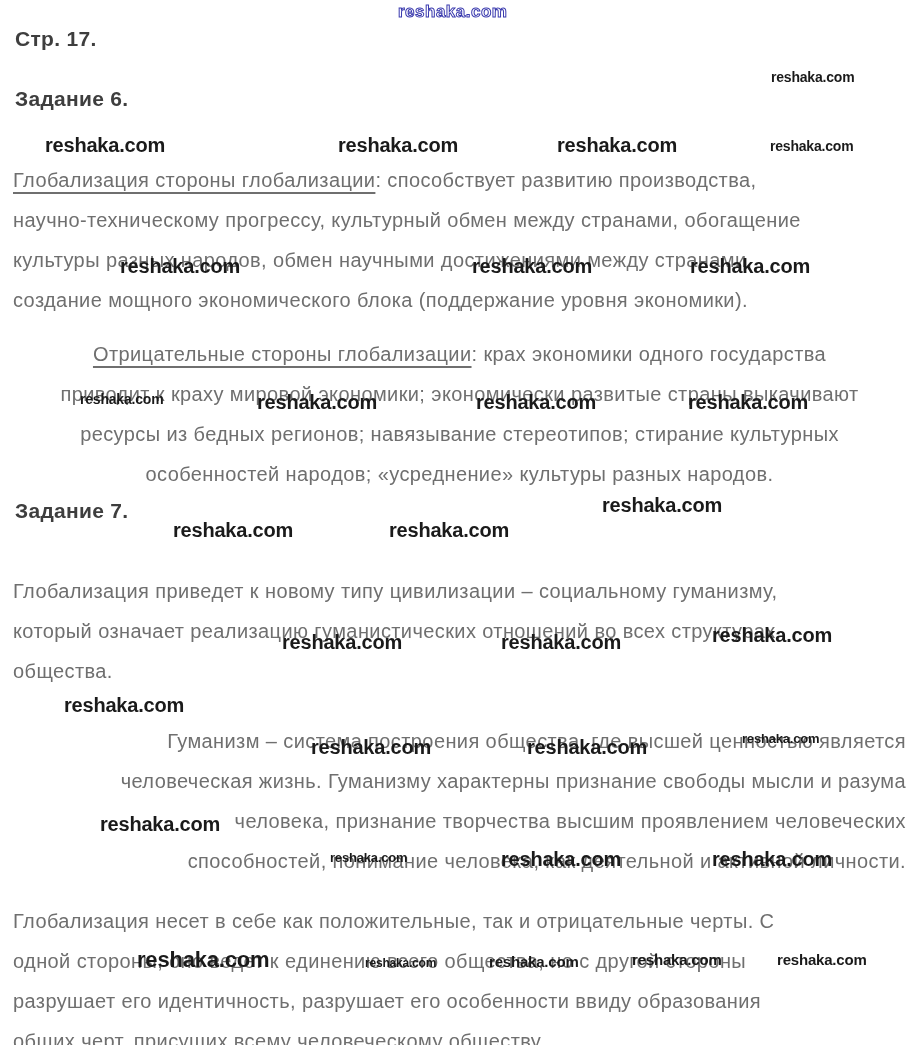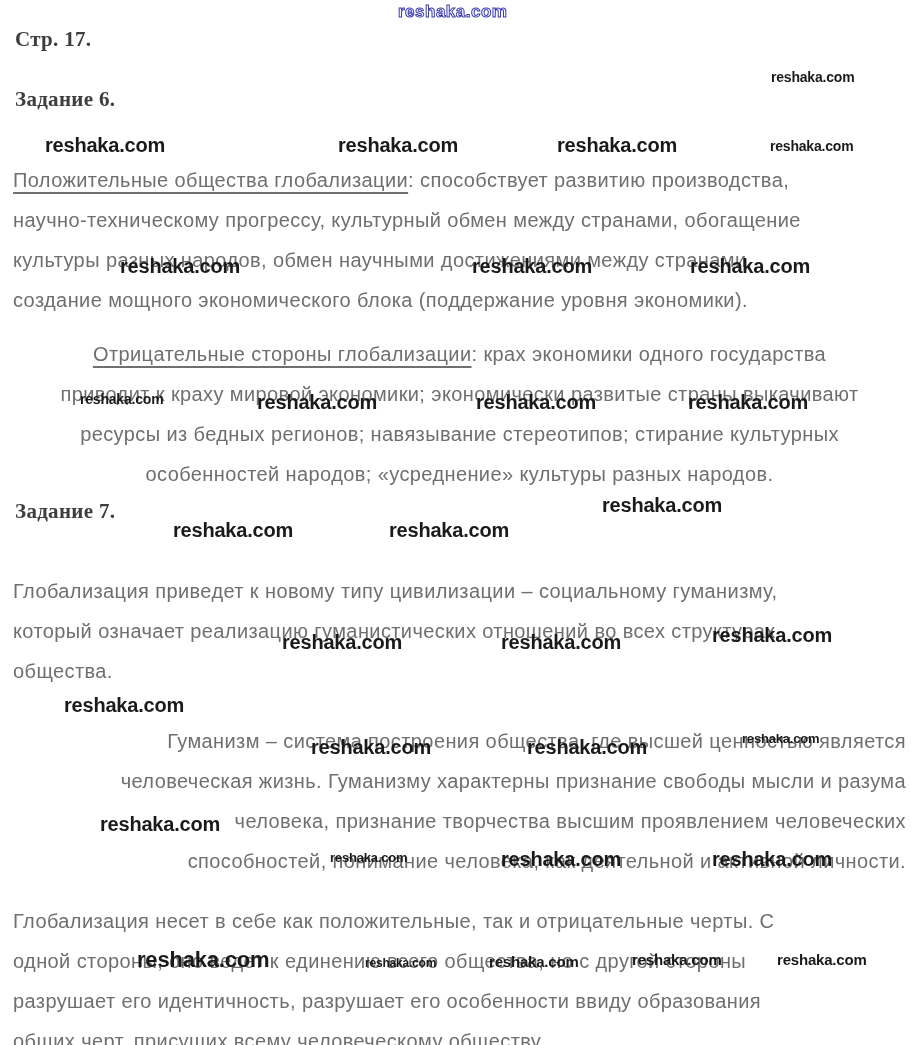--- a/index.html
+++ b/index.html
@@ -13,21 +13,20 @@
   }
   .heading {
     position: absolute;
     left: 15px;
     font-size: 21px;
     font-weight: 700;
     letter-spacing: 0.3px;
     line-height: 30px;
     color: var(--heading-text, #3e3e3e);
     white-space: pre;
-    font-family: Liberation Serif, serif;
   }
   #page-label  { top: 24px; }
   #task6-head  { top: 84px; }
   #task7-head  { top: 496px; text-align: right; }
   .para {
     position: absolute;
     left: 13px;
     width: 893px;
     font-size: 20px;
     line-height: 40px;
@@ -67,21 +66,21 @@
 </style>
 </head>
 <body>
 
 <div class="page" style="--bg: #ffffff; --body-text: #6f6f6f; --heading-text: #3e3e3e;">
 
   <div class="heading" id="page-label">Стр. 17.</div>
 
   <div class="heading" id="task6-head">Задание 6.</div>
 
-  <p class="para" id="para-positive"><span class="lead">Положительные общества глобализации</span><span>: способствует развитию производства,
+  <p class="para" id="para-positive"><span class="lead">Глобализация стороны глобализации</span><span>: способствует развитию производства,
 научно-техническому прогрессу, культурный обмен между странами, обогащение
 культуры разных народов, обмен научными достижениями между странами,
 создание мощного экономического блока (поддержание уровня экономики).</span></p>
 
   <p class="para" id="para-negative"><span class="lead">Отрицательные стороны глобализации</span><span>: крах экономики одного государства
 приводит к краху мировой экономики; экономически развитые страны выкачивают
 ресурсы из бедных регионов; навязывание стереотипов; стирание культурных
 особенностей народов; «усреднение» культуры разных народов.</span></p>
 
   <div class="heading" id="task7-head">Задание 7.</div>

